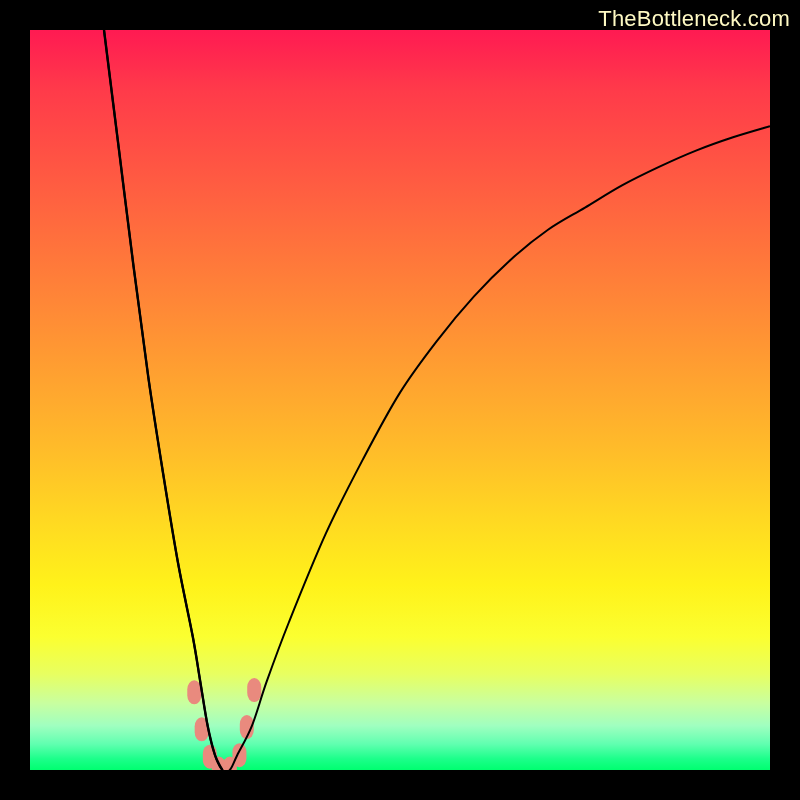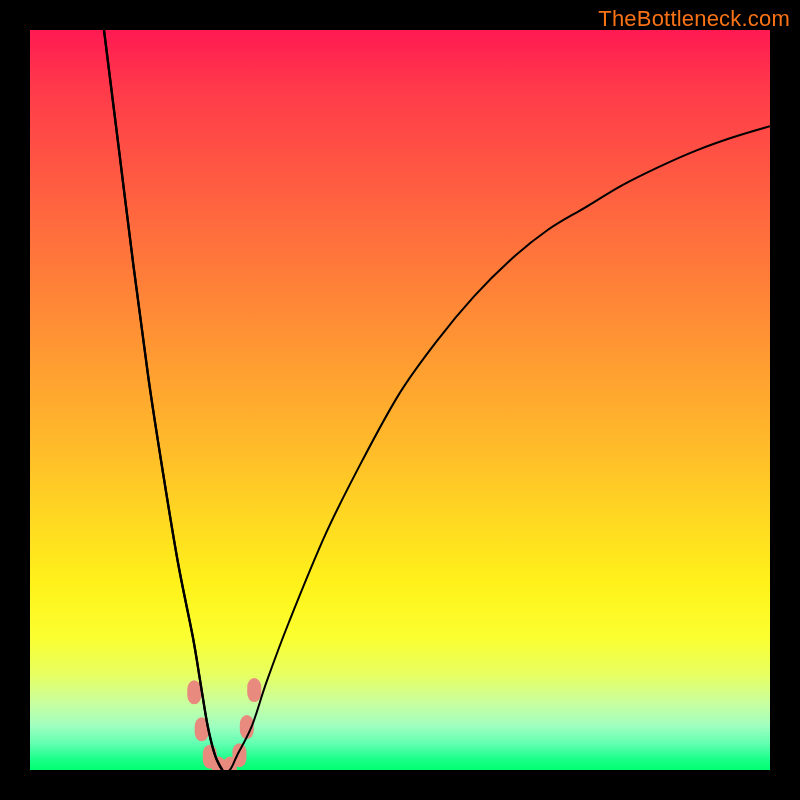--- a/index.html
+++ b/index.html
@@ -39,21 +39,21 @@
       #a0ffc0 94%,
       #60ffb0 96.5%,
       #1cff8a 98.5%,
       #00ff70 100%
     );
   }
   .watermark {
     position: absolute;
     top: 6px;
     right: 10px;
-    color: #f97316;
+    color: #fef9c3;
     font-size: 22px;
     font-weight: 500;
     letter-spacing: 0.2px;
     user-select: none;
   }
   svg.curve {
     position: absolute;
     left: 0; top: 0;
     width: 100%;
     height: 100%;

